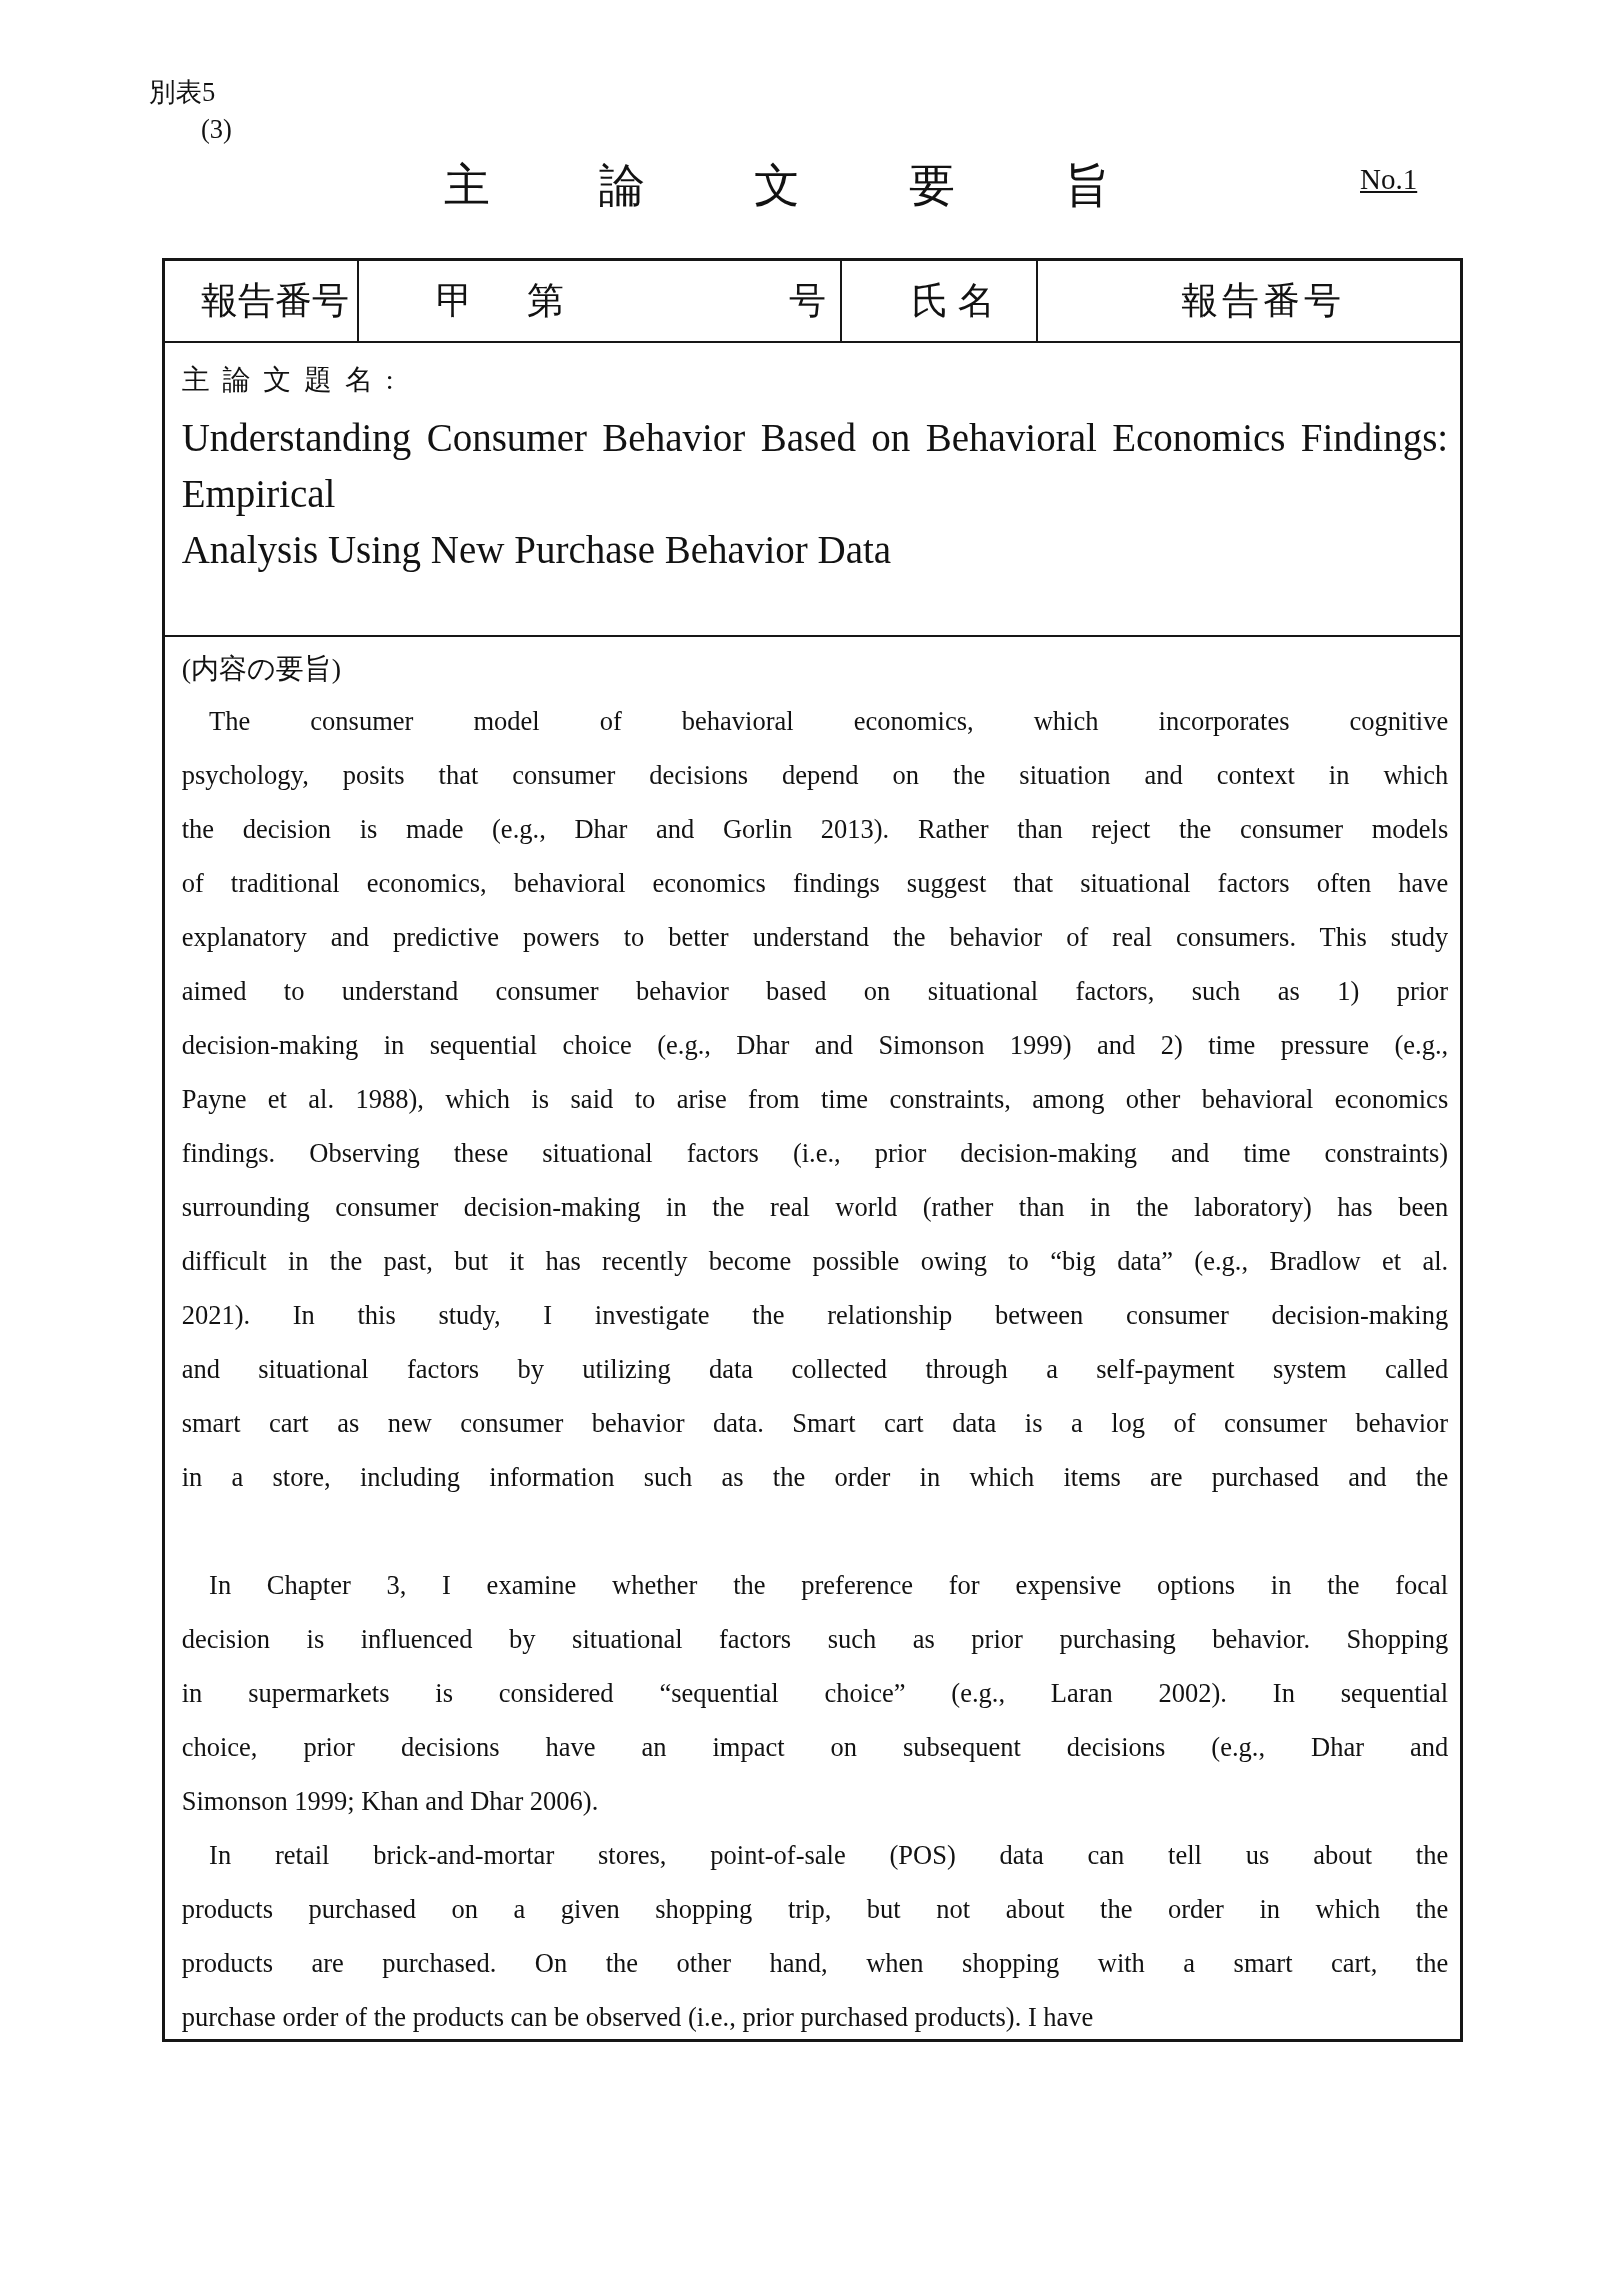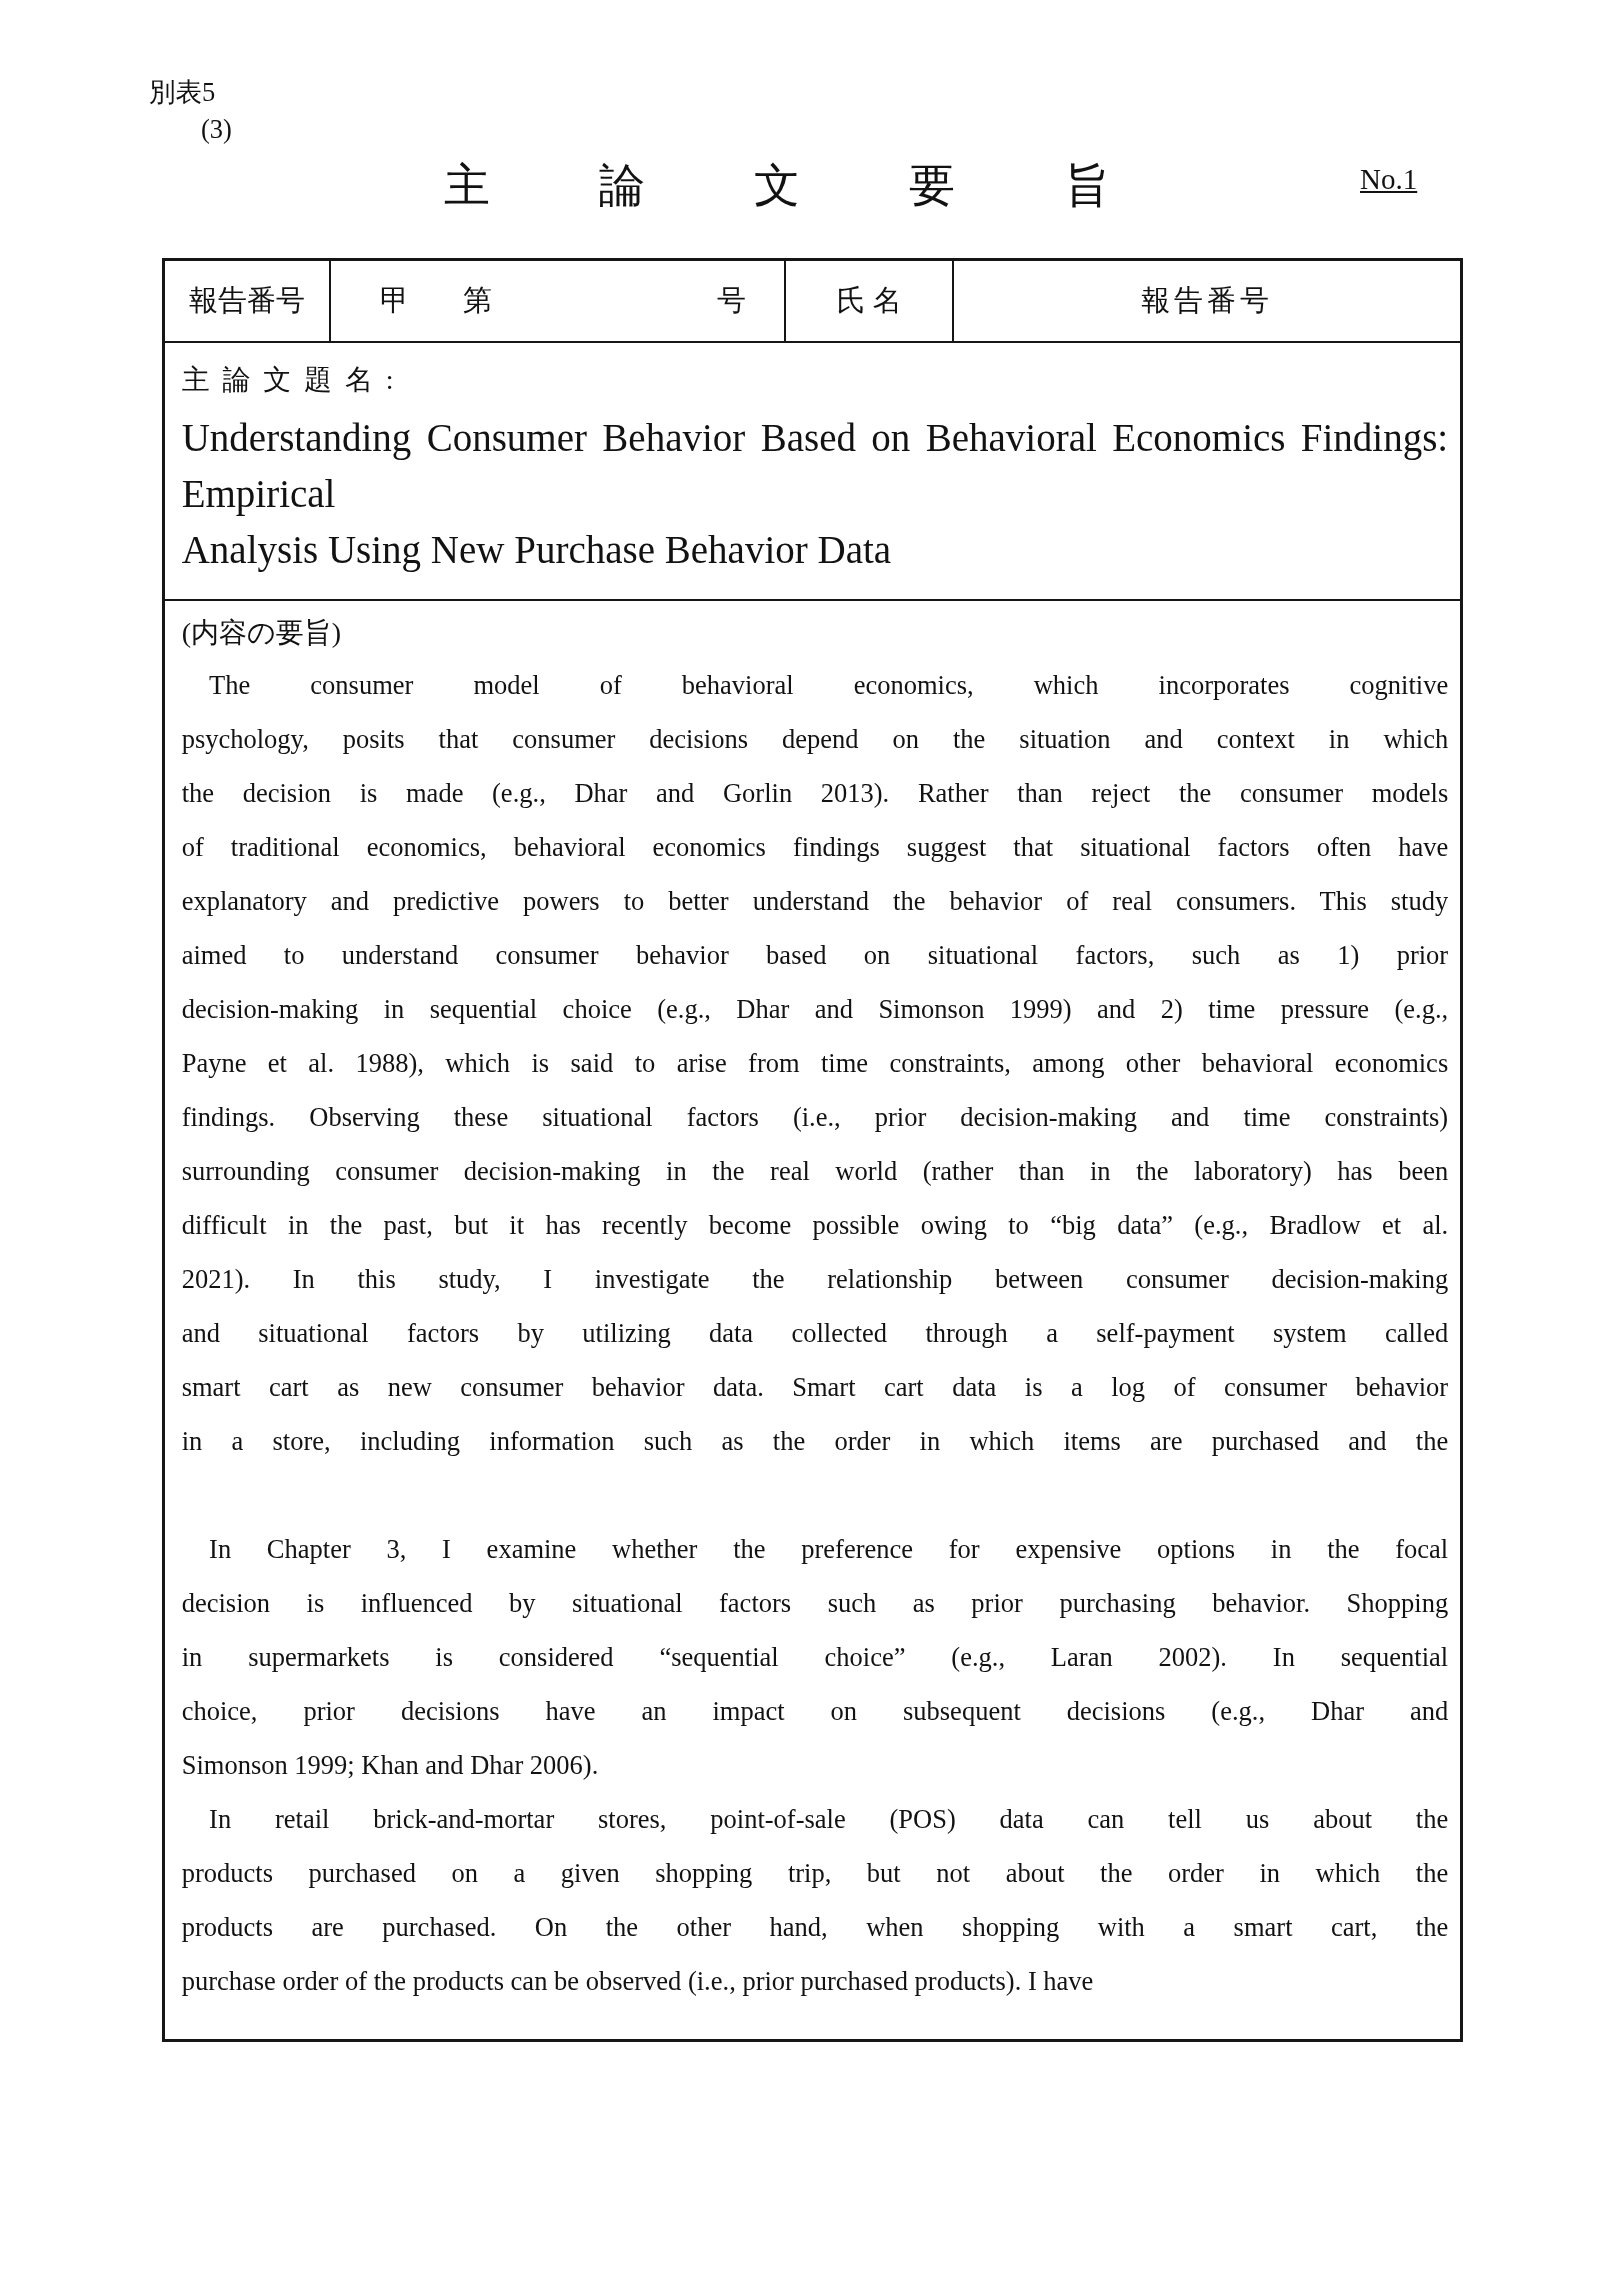--- a/index.html
+++ b/index.html
@@ -23,30 +23,30 @@
 
   .doc-table {
     position: absolute; left: 162px; top: 258px;
     width: 1301px; height: 1784px;
     border: 3.9px solid #161616; box-sizing: border-box;
     display: flex; flex-direction: column;
   }
 
   
   .header-row { display: flex; height: 82px; flex: none; border-bottom: 2.9px solid #161616; box-sizing: border-box; }
-  .cell { box-sizing: border-box; display: flex; align-items: center; font-size: 29px; }
+  .cell { box-sizing: border-box; display: flex; align-items: center; font-size: 37px; margin-left: 28px; }
   .cell-report-label { width: 166px; border-right: 2.9px solid #161616; justify-content: center; gap: 3.9px; }
   .cell-report-value { width: 455px; border-right: 2.9px solid #161616; padding-left: 49px; }
   .cell-report-value .p2 { margin-left: 54px; }
   .cell-report-value .p3 { margin-left: 225px; }
   .cell-name-label  { width: 168px; border-right: 2.9px solid #161616; justify-content: center; gap: 33px; }
   .cell-name-value  { flex: 1; justify-content: center; letter-spacing: 3.9px; }
 
   
-  .title-row { height: 258px; flex: none; border-bottom: 2.9px solid #161616; box-sizing: border-box; padding: 13.7px 11.8px 0 16.7px; }
+  .title-row { height: 294px; flex: none; border-bottom: 2.9px solid #161616; box-sizing: border-box; padding: 13.7px 11.8px 0 16.7px; }
   .title-label { font-size: 28px; letter-spacing: 2.9px; height: 53px; line-height: 45px; }
 
   
   .abstract-row { flex: 1; box-sizing: border-box; padding: 11.8px 11.8px 0 16.7px; overflow: hidden; }
   .abstract-heading { font-size: 28px; height: 45px; line-height: 39px; }
 
   
   .line {
     text-align: justify;
     text-align-last: justify;

